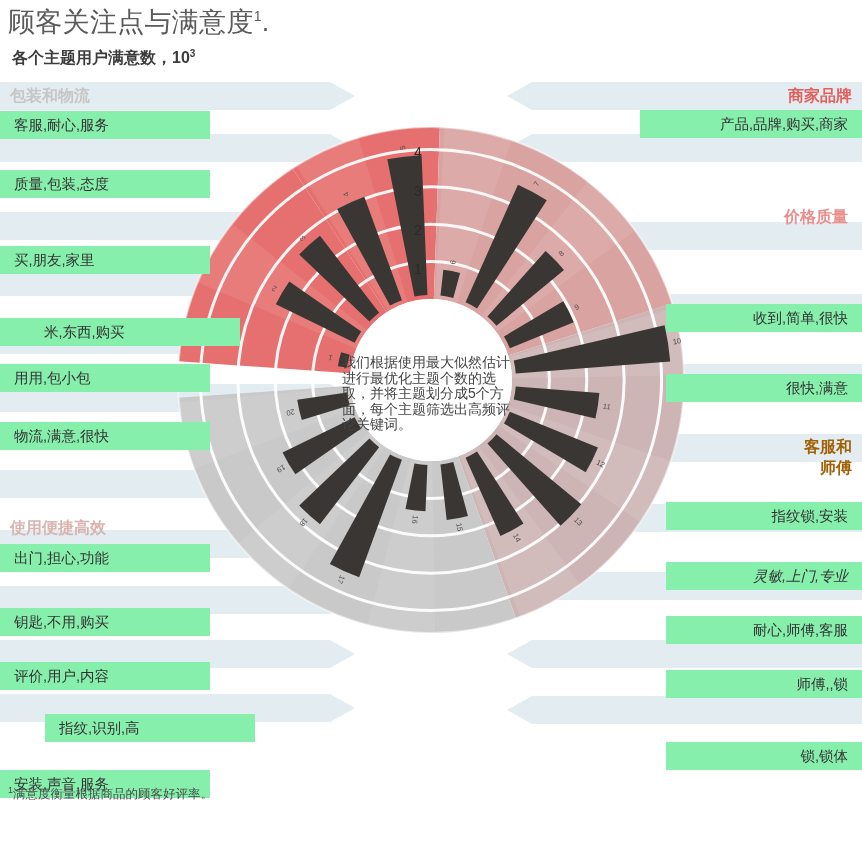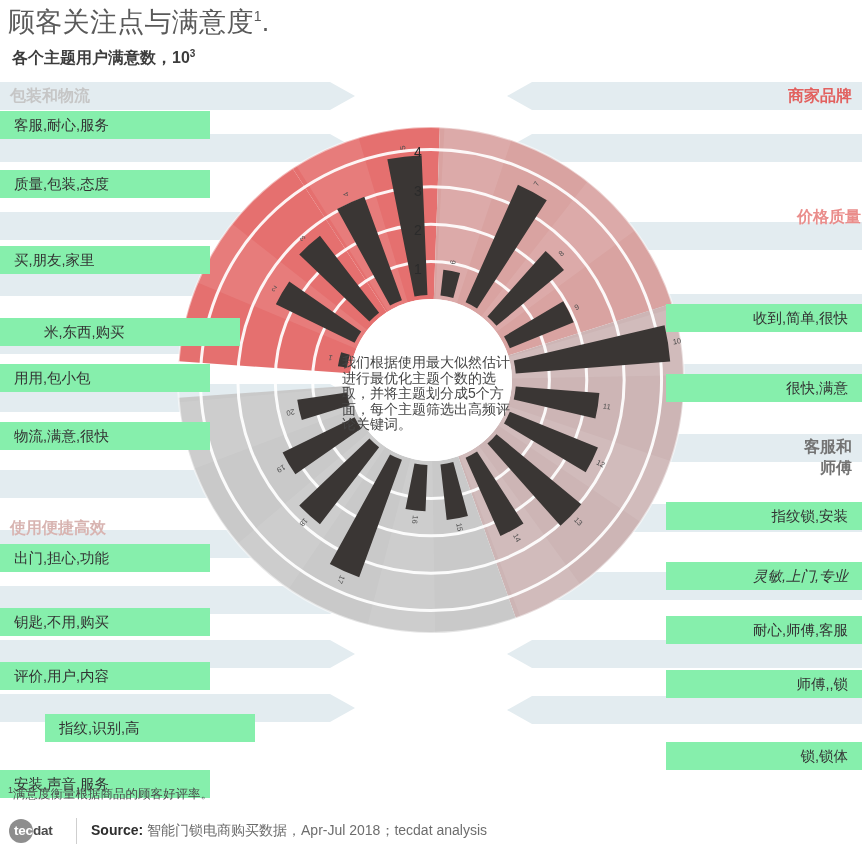--- a/index.html
+++ b/index.html
@@ -31,21 +31,21 @@
   svg.viz{position:absolute;left:0;top:0;}
 
   
   .grp{
     position:absolute;font-size:16px;font-weight:700;white-space:nowrap;
     line-height:19px;
   }
   .grp.gray{color:#c6c6c6;}
   .grp.red{color:#e2615f;}
   .grp.rose{color:#ea8d8b;}
-  .grp.dust{color:#737373;}
+  .grp.dust{color:#a16207;}
   .grp.mauve{color:#d8b4b1;}
 
   
   .chip{
     position:absolute;height:28px;line-height:28px;
     background:#86efac;color:#333;font-size:14.5px;
     white-space:nowrap;
   }
   .chip.l{left:0;padding-left:14px;text-align:left;}
   .chip.r{right:0;padding-right:14px;text-align:right;}
@@ -199,50 +199,42 @@
 
     <div class="tick" style="left:408px;top:62px;">4</div>
     <div class="tick" style="left:408px;top:101px;">3</div>
     <div class="tick" style="left:408px;top:140px;">2</div>
     <div class="tick" style="left:408px;top:179px;">1</div>
 
     <div class="center-note" style="left:342px;top:273px;">我们根据使用最大似然估计进行最优化主题个数的选取，并将主题划分成5个方面，每个主题筛选出高频评论关键词。</div>
 
     <div class="grp gray" style="left:10px;top:4px;">包装和物流</div>
     <div class="grp red" style="right:10px;top:4px;">商家品牌</div>
-    <div class="grp rose" style="right:1px;top:125px;">价格质量</div>
+    <div class="grp rose" style="right:14px;top:125px;">价格质量</div>
     <div class="grp dust" style="right:10px;top:355px;">客服和</div>
     <div class="grp dust" style="right:10px;top:376px;">师傅</div>
     <div class="grp mauve" style="left:10px;top:436px;">使用便捷高效</div>
 
     <div class="chip l" style="top:29px;width:196px;">客服,耐心,服务</div>
     <div class="chip l" style="top:88px;width:196px;">质量,包装,态度</div>
     <div class="chip l" style="top:164px;width:196px;">买,朋友,家里</div>
     <div class="chip l" style="top:236px;width:196px;padding-left:44px;">米,东西,购买</div>
     <div class="chip l" style="top:282px;width:196px;">用用,包小包</div>
     <div class="chip l" style="top:340px;width:196px;">物流,满意,很快</div>
     <div class="chip l" style="top:462px;width:196px;">出门,担心,功能</div>
     <div class="chip l" style="top:526px;width:196px;">钥匙,不用,购买</div>
     <div class="chip l" style="top:580px;width:196px;">评价,用户,内容</div>
     <div class="chip l" style="top:632px;width:196px;margin-left:45px;">指纹,识别,高</div>
     <div class="chip l" style="top:688px;width:196px;">安装,声音,服务</div>
 
+    <div class="chip r" style="top:28px;width:208px;">产品,品牌,购买,商家</div>
     <div class="chip r" style="top:222px;width:182px;">收到,简单,很快</div>
     <div class="chip r" style="top:292px;width:182px;">很快,满意</div>
     <div class="chip r" style="top:420px;width:182px;">指纹锁,安装</div>
     <div class="chip r" style="top:480px;width:182px;font-style:italic;">灵敏,上门,专业</div>
     <div class="chip r" style="top:534px;width:182px;">耐心,师傅,客服</div>
     <div class="chip r" style="top:588px;width:182px;">师傅,,锁</div>
     <div class="chip r" style="top:660px;width:182px;">锁,锁体</div>
   </div>
 
   <div class="footnote"><sup>1</sup><span>满意度衡量根据商品的顾客好评率。</span></div>
 
-  <div class="srcbar">
-    <div class="logo">
-      <span class="dot"></span>
-      <span class="txt"><span class="w">tec</span><span>dat</span></span>
-    </div>
-    <div class="vrule"></div>
-    <div class="source"><b>Source:</b>
-      <span>智能门锁电商购买数据，Apr-Jul 2018；tecdat analysis</span></div>
-  </div>
 </div>
 
 </body></html>

